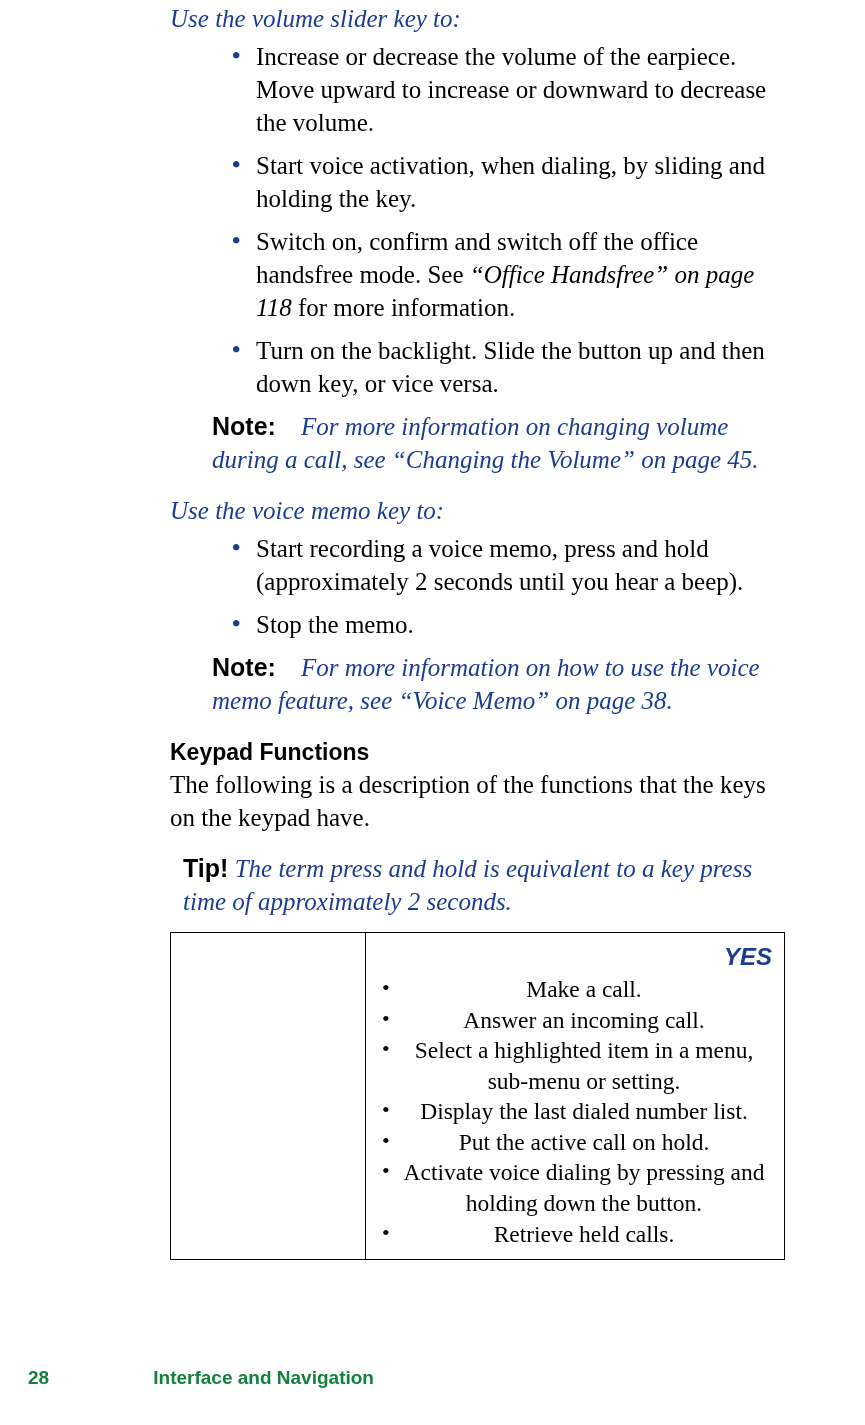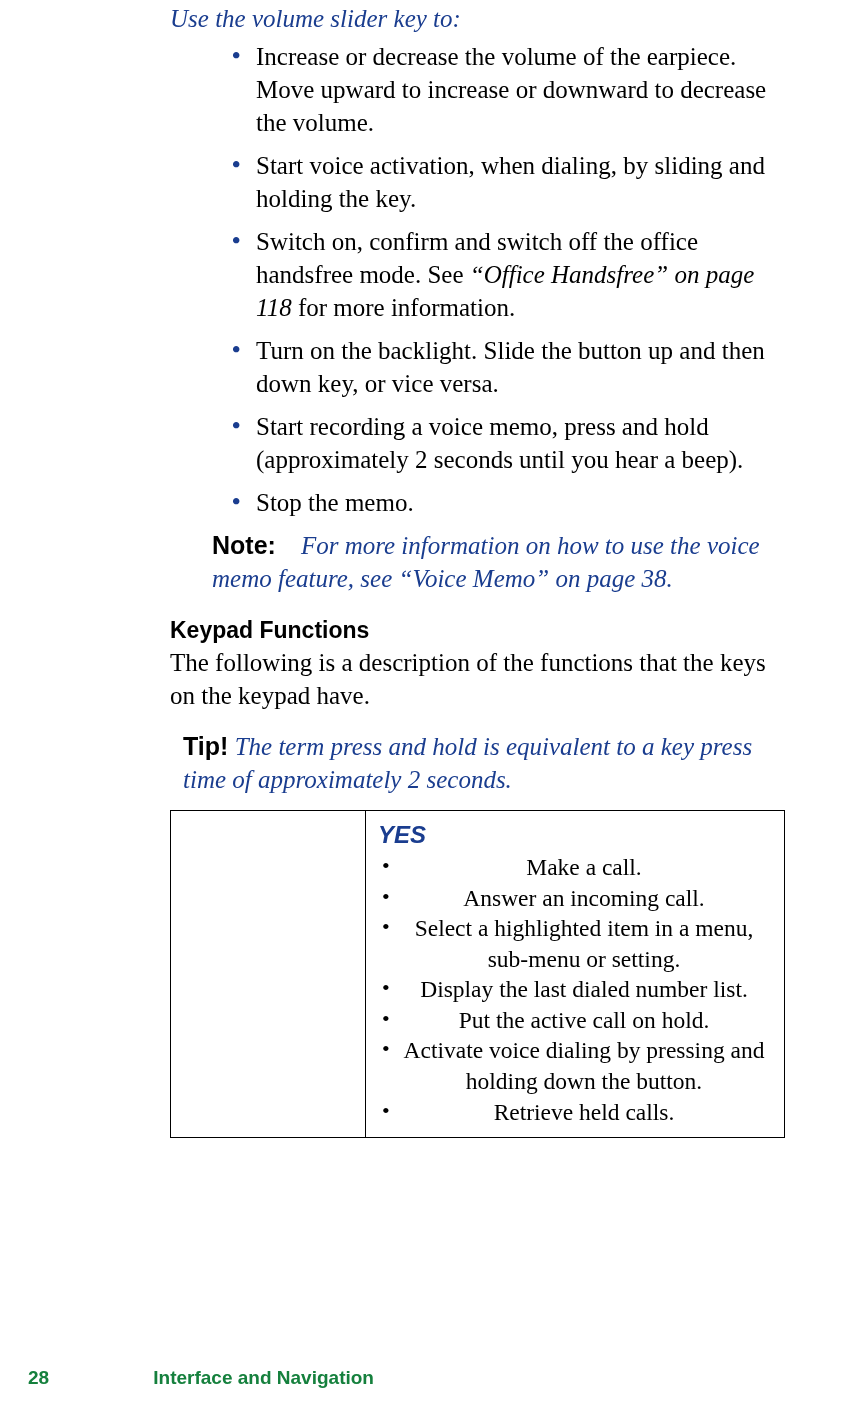--- a/index.html
+++ b/index.html
@@ -115,20 +115,21 @@
     font-size: 23.5px;
     line-height: 1.3;
   }
   .key-name {
     font-family: Arial, Helvetica, sans-serif;
     font-weight: bold;
     font-style: italic;
     color: #1a3d8f;
     font-size: 24px;
     margin-bottom: 2px;
+    text-align: right;
   }
   ul.table-bullets {
     list-style: none;
     margin: 0;
     padding: 0;
     text-align: center;
   }
   ul.table-bullets > li {
     position: relative;
     padding-left: 18px;
@@ -164,21 +165,27 @@
   <div class="content">
 
     <div class="section-heading">Use the volume slider key to:</div>
     <ul class="bullets">
       <li><span>Increase or decrease the volume of the earpiece. Move upward to increase or downward to decrease the volume.</span></li>
       <li><span>Start voice activation, when dialing, by sliding and holding the key.</span></li>
       <li><span>Switch on, confirm and switch off the office handsfree mode. See </span><span class="ref">“Office Handsfree” on page 118</span><span> for more information.</span></li>
       <li><span>Turn on the backlight. Slide the button up and then down key, or vice versa.</span></li>
     </ul>
 
-
+    <div class="note-block">
+      <span class="note-label">Note:</span>
+      <span>&nbsp;&nbsp;</span>
+      <span class="note-text">For more information on changing volume during a call, see “Changing the Volume” on page 45.</span>
+    </div>
+
+    <div class="section-heading">Use the voice memo key to:</div>
     <ul class="bullets">
       <li><span>Start recording a voice memo, press and hold (approximately 2 seconds until you hear a beep).</span></li>
       <li><span>Stop the memo.</span></li>
     </ul>
 
     <div class="note-block">
       <span class="note-label">Note:</span>
       <span>&nbsp;&nbsp;</span>
       <span class="note-text">For more information on how to use the voice memo feature, see “Voice Memo” on page 38.</span>
     </div>

